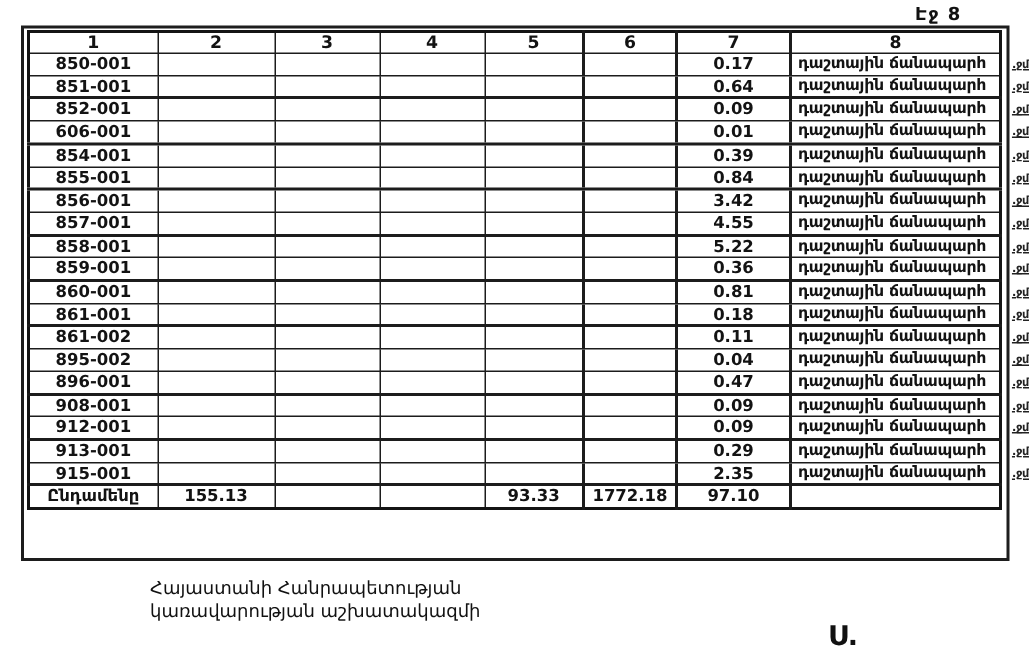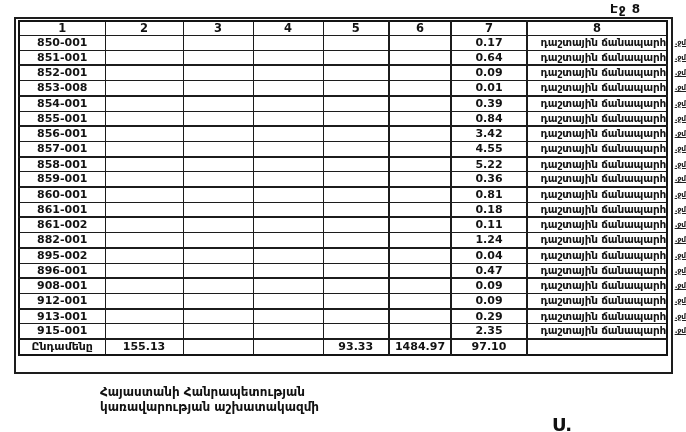--- a/index.html
+++ b/index.html
@@ -43,33 +43,33 @@
   }
   .land-table thead th { height: 13px; line-height: 13px; font-size: 11.5px; }
   .land-table td:nth-child(6),
   .land-table td:nth-child(7),
   .land-table td:nth-child(8),
   .land-table th:nth-child(6),
   .land-table th:nth-child(7),
   .land-table th:nth-child(8) { border-left-width: 2px; }
   .land-table tr.thick td { border-bottom-width: 2px; }
   .land-table td.type {
-    text-align: right; padding-left: 4px;
+    text-align: left; padding-left: 4px;
     font-size: 10.5px; position: relative;
     letter-spacing: -0.2px;
   }
   .mark {
     position: absolute; right: -20px; top: 2px;
     font-size: 7.5px; line-height: 10px; font-weight: bold; color: #222; text-decoration: underline;
   }
   tr.total-row td { border-top-width: 2px; }
 
   .footer-org {
     position: absolute; left: 100px; top: 385px;
-    font-size: 12px; font-weight: bold; line-height: 14.6px;
+    font-size: 12px; font-weight: normal; line-height: 14.6px;
     color: #111;
   }
   .signature {
     position: absolute; left: 552px; top: 414px;
     font-size: 18px; font-weight: bold; color: #111;
   }
 </style>
 </head>
 <body>
 
@@ -127,21 +127,21 @@
           <td>852-001</td>
           <td></td>
           <td></td>
           <td></td>
           <td></td>
           <td></td>
           <td>0.09</td>
           <td class="type">դաշտային ճանապարհ<span class="mark">.ջմ</span></td>
         </tr>
         <tr class="thick">
-          <td>853-008</td>
+          <td>606-001</td>
           <td></td>
           <td></td>
           <td></td>
           <td></td>
           <td></td>
           <td>0.01</td>
           <td class="type">դաշտային ճանապարհ<span class="mark">.ջմ</span></td>
         </tr>
         <tr>
           <td>854-001</td>
@@ -224,30 +224,20 @@
           <td class="type">դաշտային ճանապարհ<span class="mark">.ջմ</span></td>
         </tr>
         <tr>
           <td>861-002</td>
           <td></td>
           <td></td>
           <td></td>
           <td></td>
           <td></td>
           <td>0.11</td>
-          <td class="type">դաշտային ճանապարհ<span class="mark">.ջմ</span></td>
-        </tr>
-        <tr class="thick">
-          <td>882-001</td>
-          <td></td>
-          <td></td>
-          <td></td>
-          <td></td>
-          <td></td>
-          <td>1.24</td>
           <td class="type">դաշտային ճանապարհ<span class="mark">.ջմ</span></td>
         </tr>
         <tr>
           <td>895-002</td>
           <td></td>
           <td></td>
           <td></td>
           <td></td>
           <td></td>
           <td>0.04</td>
@@ -302,21 +292,21 @@
           <td></td>
           <td>2.35</td>
           <td class="type">դաշտային ճանապարհ<span class="mark">.ջմ</span></td>
         </tr>
         <tr class="total-row">
           <td>Ընդամենը</td>
           <td>155.13</td>
           <td></td>
           <td></td>
           <td>93.33</td>
-          <td>1484.97</td>
+          <td>1772.18</td>
           <td>97.10</td>
           <td></td>
         </tr>
       </tbody>
   </table>
 
   <div class="footer-org">
     <div>Հայաստանի Հանրապետության</div>
     <div>կառավարության աշխատակազմի</div>
   </div>

